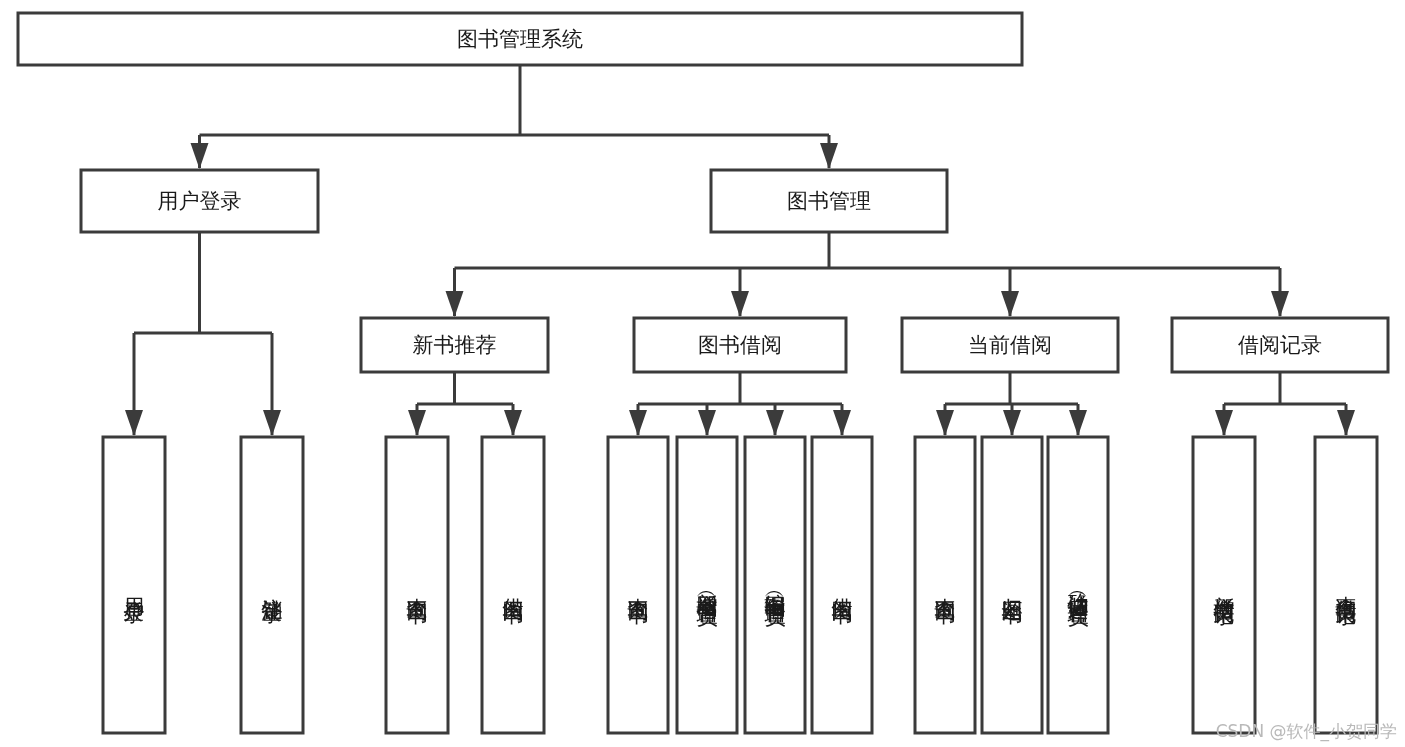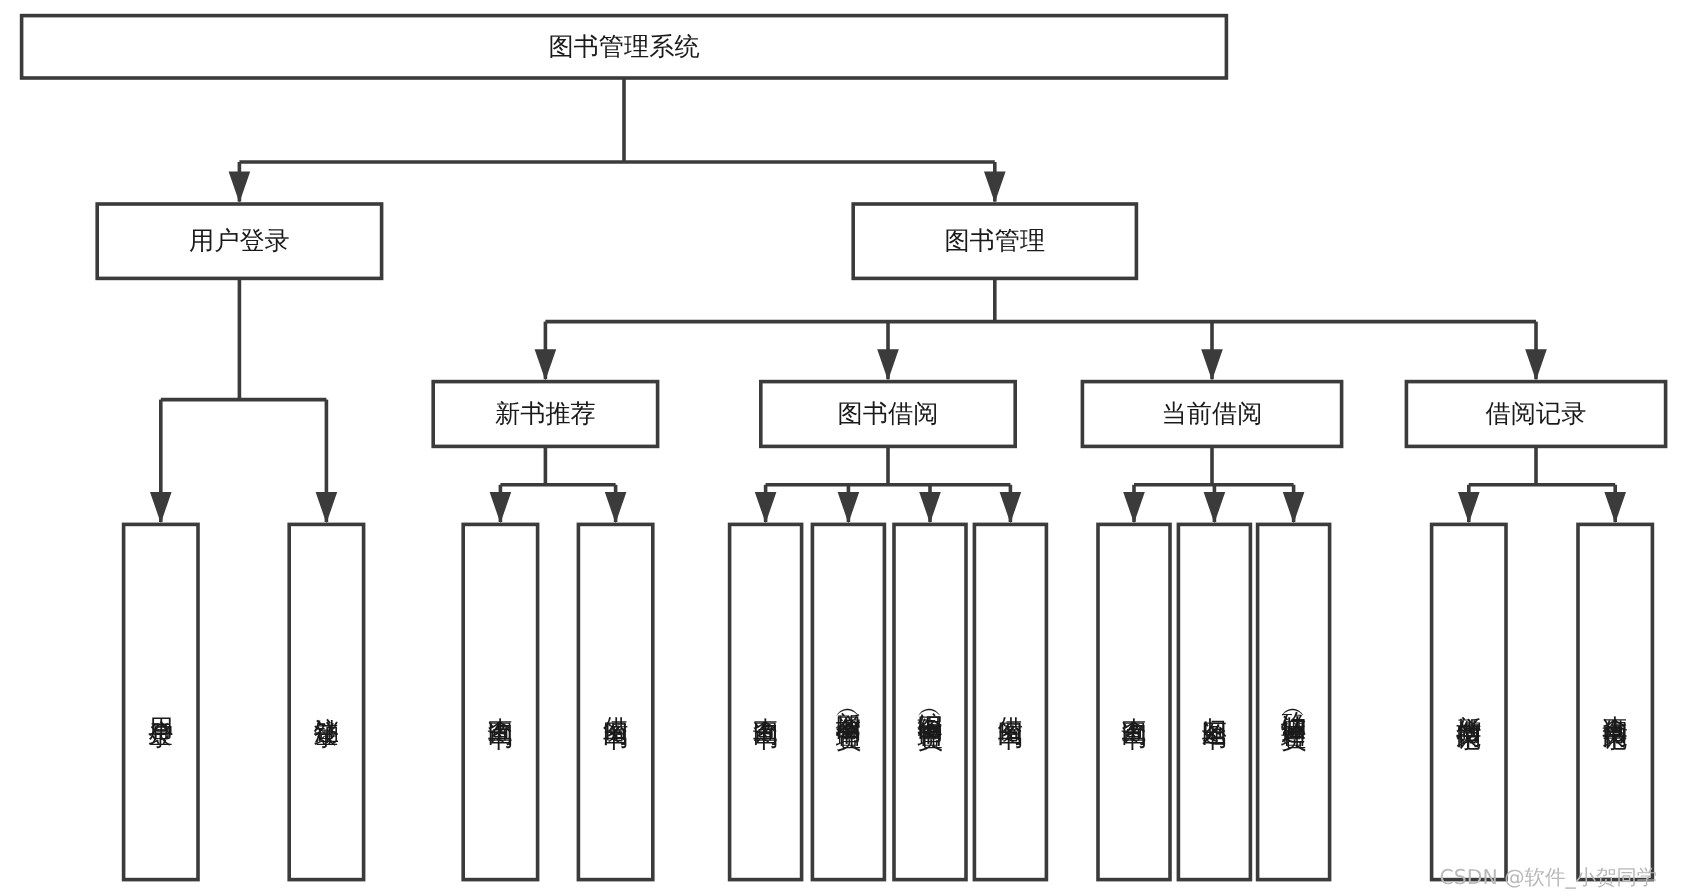--- a/index.html
+++ b/index.html
@@ -61,21 +61,21 @@
     text-orientation: upright;
     font-family: "DejaVu Sans", "Liberation Sans", sans-serif;
     font-size: 21px;
     line-height: 1.05;
     color: #1a1a1a;
     letter-spacing: 2px;
     white-space: nowrap;
   }
   .watermark {
     position: absolute;
-    right: 24px;
+    right: 8px;
     bottom: 4px;
     font-family: "DejaVu Sans", "Liberation Sans", sans-serif;
     font-size: 17px;
     color: #b9b9b9;
     white-space: nowrap;
     user-select: none;
   }
 </style>
 </head>
 <body>

